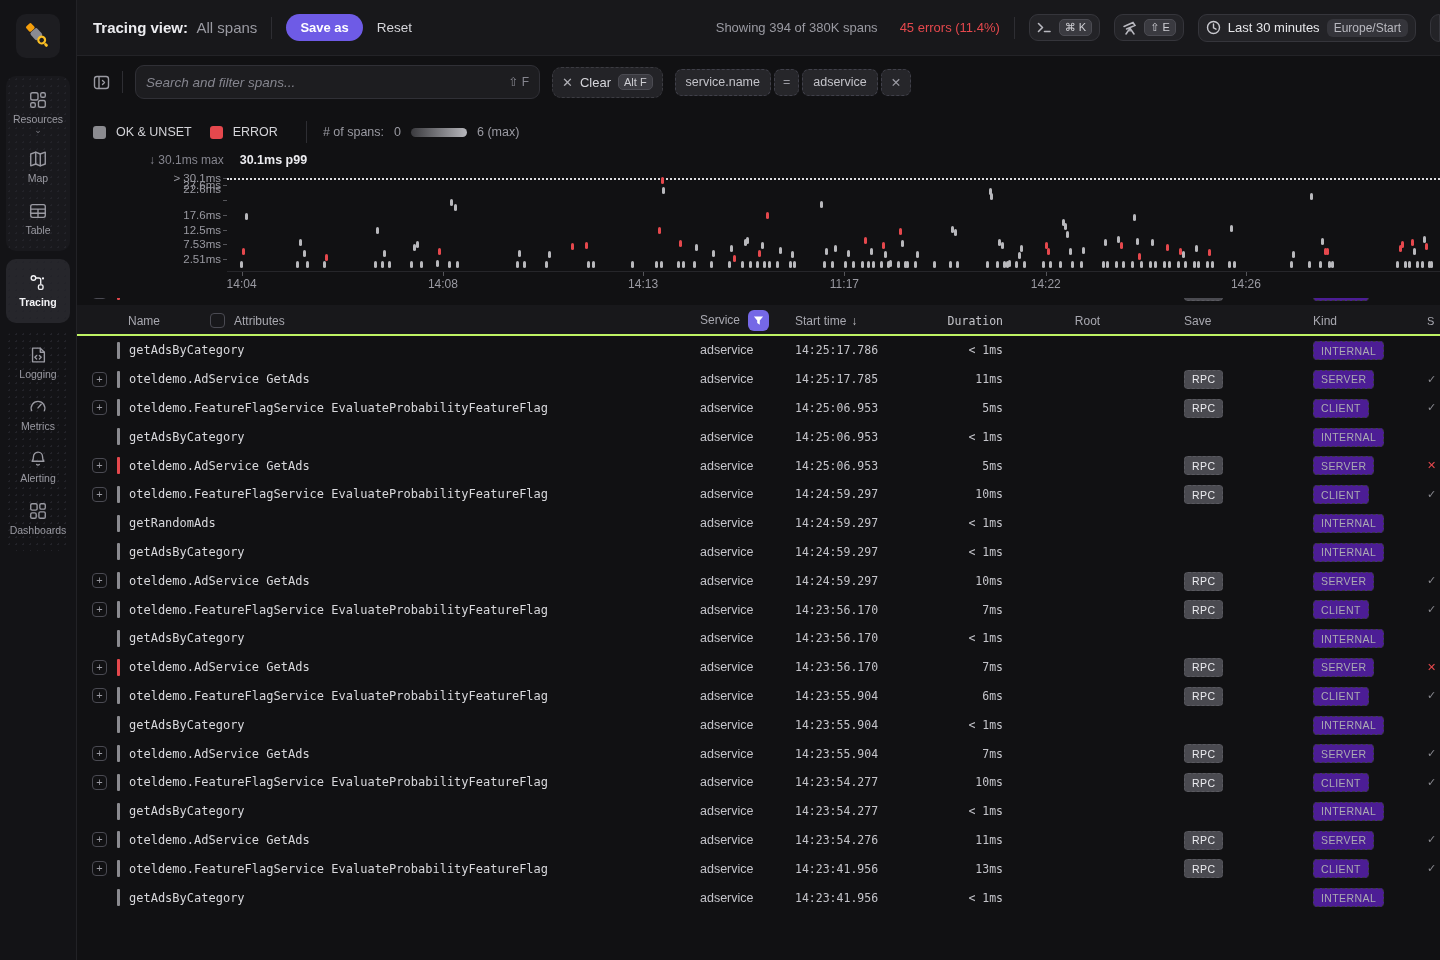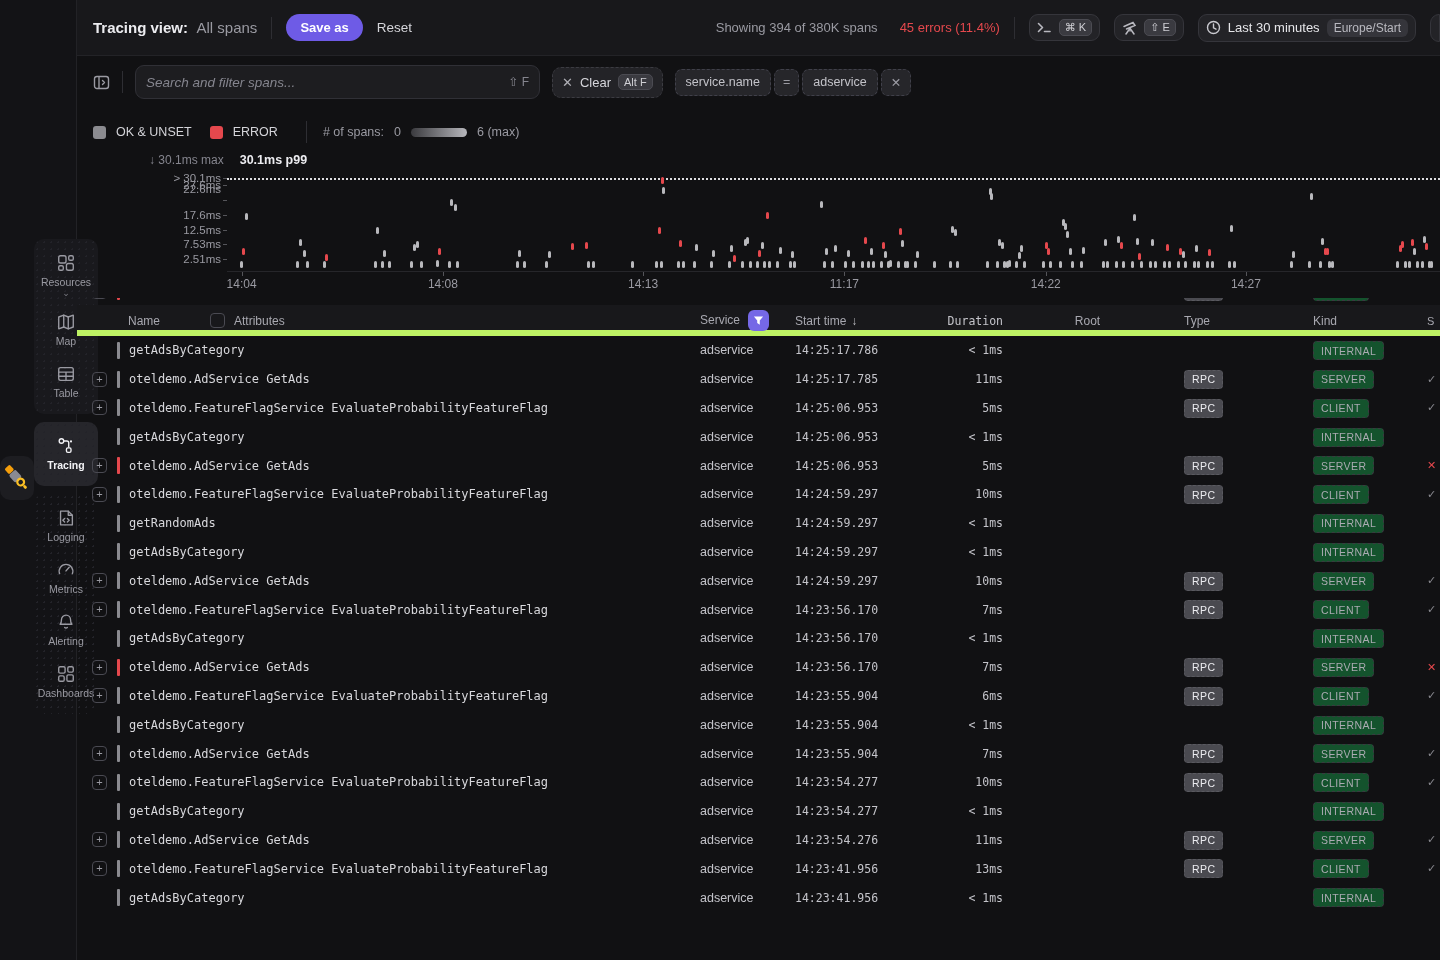--- a/index.html
+++ b/index.html
@@ -2,21 +2,21 @@
 <html><head>
 <meta charset="utf-8">
 <style>
   * { margin:0; padding:0; box-sizing:border-box; }
   html,body { width:1440px; height:960px; overflow:hidden; background:#111113;
     font-family:"Liberation Sans", sans-serif; color:#e2e2e6; }
   .app { display:flex; width:1440px; height:960px; }
 
   
   .sidebar { width:77px; height:960px; background:#131316; border-right:1px solid #222226;
-    display:flex; align-items:center; flex-shrink:0; }
+    display:flex; flex-direction:column; align-items:center; flex-shrink:0; }
   .logo { width:44px; height:44px; margin:14px 0 18px 0; background:#1d1d21; border-radius:10px;
     display:flex; align-items:center; justify-content:center; }
   .nav-box { width:64px; border-radius:10px; padding:6px 0; margin-bottom:8px;
     background-image:radial-gradient(#232329 1px, transparent 1px); background-size:7px 7px; }
   .nav-box.group { background-color:#19191d; }
   .nav-box.active { background-color:#26262b; }
   .nav-item { display:flex; flex-direction:column; align-items:center; gap:3px; padding:8px 0 9px 0;
     color:#9a9aa2; cursor:pointer; }
   .nav-item .lbl { font-size:10.5px; }
   .nav-item.on { color:#f2f2f5; }
@@ -85,21 +85,21 @@
   .xtick { position:absolute; width:1px; height:4px; background:#55555a; top:96px; }
 
   .spans-bar { margin-top:21px; height:30px; background:#18181b; border-top:1px solid #232327;
     border-bottom:1px solid #232327; display:flex; align-items:center; padding:0 16px; }
   .spans-title { font-size:13px; font-weight:700; color:#e2e2e6; }
 
   .grid-row { display:grid; grid-template-columns:623px 95px 130px 90px 145px 110px 150px 20px;
     align-items:center; height:28.8px; }
   .sliver { height:7px; overflow:hidden; }
   .sliver .grid-row { margin-top:-21px; }
-  .thead { height:31px; background:#18181b; border-bottom:6px solid #bef264; }
+  .thead { height:31px; background:#18181b; border-bottom:2px solid #bef264; }
   .thead .grid-row { height:31px; }
   .th { font-size:12px; color:#a8a8b0; }
   .c-name { display:flex; align-items:center; padding-left:15px; }
   .c-service { font-size:12.5px; color:#c4c4ca; }
   .c-start,.c-dur { font-family:"DejaVu Sans Mono", monospace; font-size:11.5px; color:#c4c4ca; }
   .c-dur { text-align:right; padding-right:12px; }
   .c-root { text-align:center; }
   .c-type { padding-left:24px; }
   .c-kind { padding-left:43px; }
   .c-status { overflow:hidden; font-size:11px; padding-left:7px; }
@@ -108,21 +108,21 @@
     display:inline-flex; align-items:center; justify-content:center; vertical-align:middle; }
   .sortarrow { color:#b8b8be; margin-left:5px; }
   .rows { overflow:hidden; height:576px; }
   .exp { width:15px; height:15px; border:1px solid #4a4a52; border-radius:4px; color:#9a9aa2;
     font-size:11px; line-height:13px; text-align:center; margin-right:10px; flex-shrink:0; cursor:pointer; }
   .exp.hidden { visibility:hidden; }
   .vbar { width:3px; height:17px; border-radius:1px; background:#8b8b90; margin-right:9px; flex-shrink:0; }
   .vbar.err { background:#e5484d; }
   .sname { font-family:"DejaVu Sans Mono", monospace; font-size:12px; color:#d8d8dc; white-space:nowrap; }
   .badge { display:inline-block; font-size:10.5px; letter-spacing:.4px; border-radius:4px; padding:2.5px 7px; }
-  .badge.kind { background:#14532d; color:#ababb2; border:1px dashed #3a3a40; }
+  .badge.kind { background:#4c1d95; color:#ababb2; border:1px dashed #3a3a40; }
   .badge.rpc { background:#4a4a50; color:#ececf0; border:1px dashed #5a5a60; }
   .st-ok { color:#8a8a90; }
   .st-err { color:#e5484d; }
 </style>
 </head>
 <body>
 
 <div class="app">
 
   <div class="sidebar">
@@ -334,21 +334,21 @@
       <span class="xlab" style="left: 1.2%;">14:04</span>
           <span class="xtick" style="left: 1.2%;"></span>
           <span class="xlab" style="left: 17.8%;">14:08</span>
           <span class="xtick" style="left: 17.8%;"></span>
           <span class="xlab" style="left: 34.3%;">14:13</span>
           <span class="xtick" style="left: 34.3%;"></span>
           <span class="xlab" style="left: 50.9%;">11:17</span>
           <span class="xtick" style="left: 50.9%;"></span>
           <span class="xlab" style="left: 67.5%;">14:22</span>
           <span class="xtick" style="left: 67.5%;"></span>
-          <span class="xlab" style="left: 84%;">14:27</span>
+          <span class="xlab" style="left: 84%;">14:26</span>
           <span class="xtick" style="left: 84%;"></span>
           <div class="pt" style="left: 1.1%; top: 84.5016px; background: rgb(184, 184, 188);"></div>
           <div class="pt" style="left: 1.2%; top: 71.5832px; background: rgb(229, 72, 77);"></div>
           <div class="pt" style="left: 1.5%; top: 36.6448px; background: rgb(184, 184, 188);"></div>
           <div class="pt" style="left: 5.7%; top: 84.5016px; background: rgb(184, 184, 188);"></div>
           <div class="pt" style="left: 5.9%; top: 62.7752px; background: rgb(184, 184, 188);"></div>
           <div class="pt" style="left: 6.3%; top: 73.6384px; background: rgb(184, 184, 188);"></div>
           <div class="pt" style="left: 6.5%; top: 84.5016px; background: rgb(184, 184, 188);"></div>
           <div class="pt" style="left: 7.9%; top: 84.5016px; background: rgb(184, 184, 188);"></div>
           <div class="pt" style="left: 8.1%; top: 78.0424px; background: rgb(229, 72, 77);"></div>
@@ -548,21 +548,21 @@
               <svg width="11" height="11" viewBox="0 0 12 12">
                 <path d="M1 1.5 H11 L7.4 6 V10.5 L4.6 8.8 V6 Z" fill="#fff"></path>
               </svg>
             </span>
         </div>
         <div class="th">
           <span>Start time</span><span class="sortarrow">↓</span>
         </div>
         <div class="th c-dur">Duration</div>
         <div class="th c-root">Root</div>
-        <div class="th c-type">Type</div>
+        <div class="th c-type">Save</div>
         <div class="th c-kind">Kind</div>
         <div class="th c-status">S</div>
       </div>
     </div>
 
     <div class="rows" id="rows">
         <div class="grid-row">
           <div class="c-name">
       <span class="exp hidden">+</span>
       <span class="vbar "></span>

